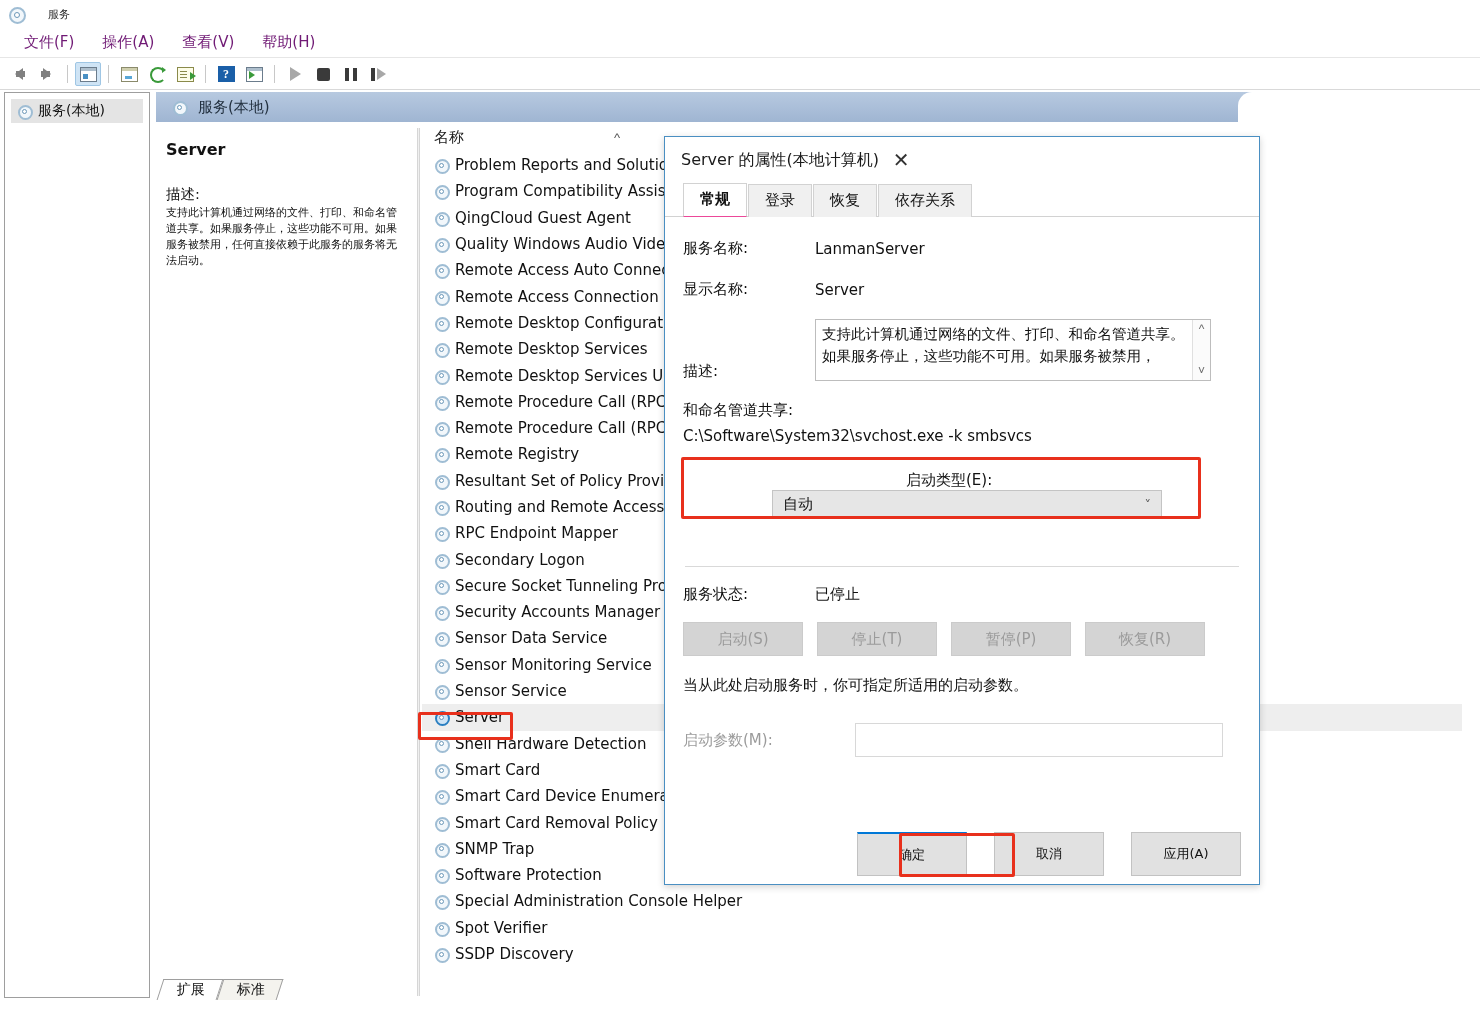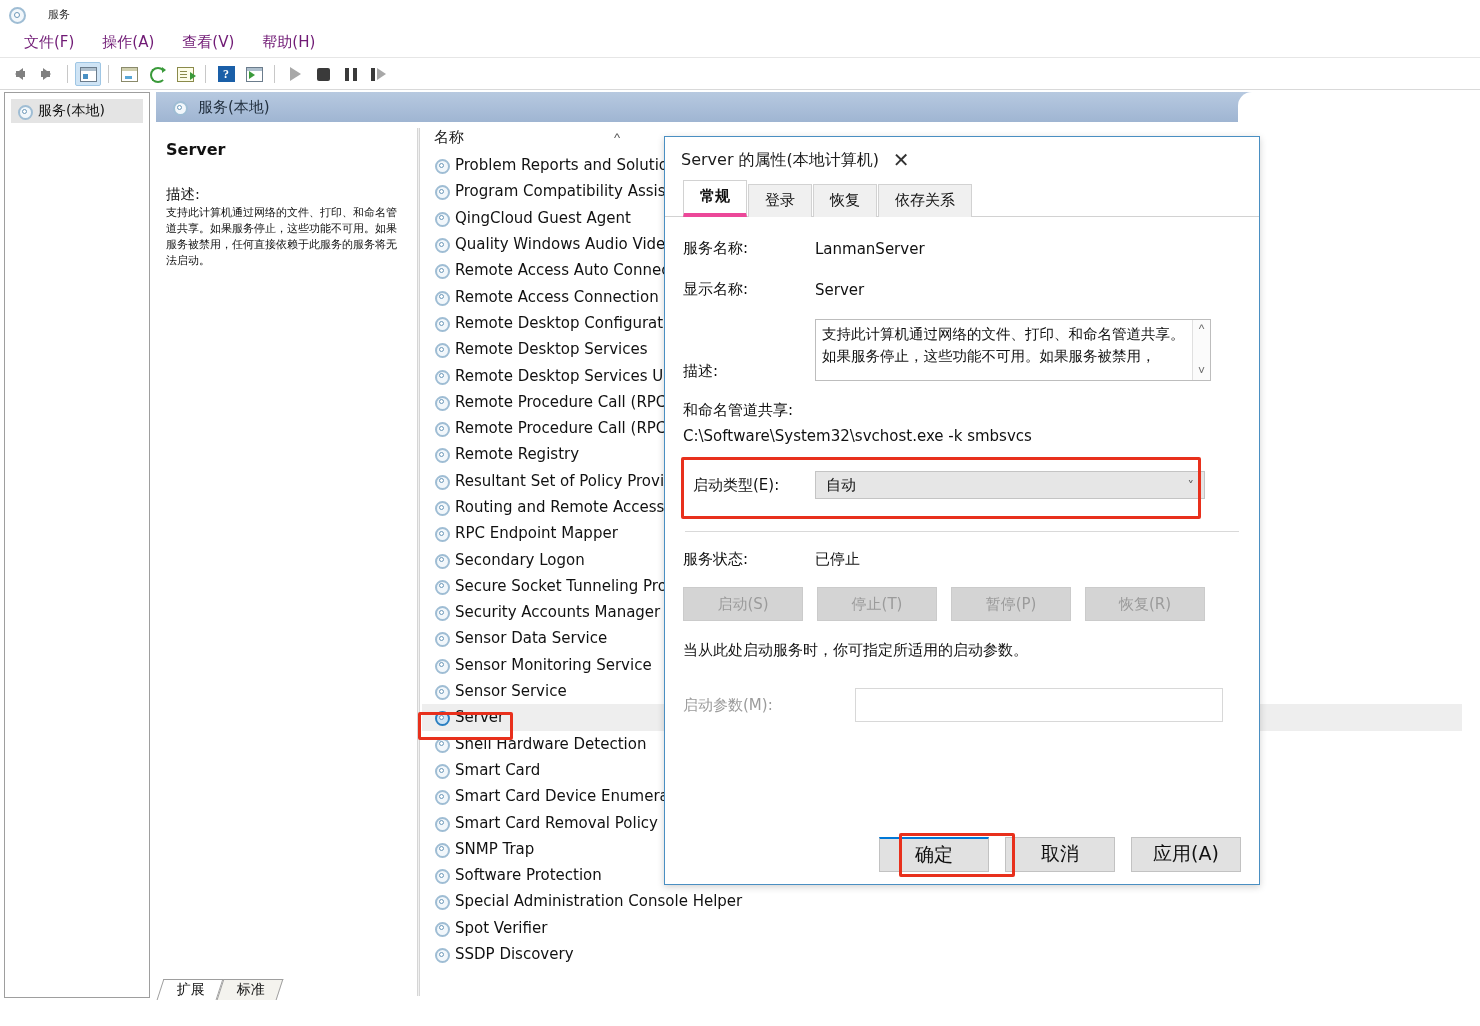--- a/index.html
+++ b/index.html
@@ -246,21 +246,21 @@
   .tabs {
     display: flex; align-items: flex-end; height: 34px;
     padding-left: 18px; border-bottom: 1px solid #d2d2d2; position: relative;
   }
   .tab {
     font-size: 15px; color: #111; padding: 6px 16px 7px 16px;
     font-family:"DejaVu Sans", sans-serif; background: #f0f0f0;
     border: 1px solid #d2d2d2; border-bottom: none; margin-right: 1px;
     position: relative; top: 1px;
   }
-  .tab.active { background: #ffffff; font-weight: bold; border-bottom: 4px solid #ec4899; }
+  .tab.active { background: #ffffff; font-weight: bold; border-bottom: 1px solid #ec4899; }
 
   .dlg-body { position: relative; padding: 0 18px; }
 
   .frow { display: flex; align-items: flex-end; margin-top: 20px; }
   .flabel { width: 132px; font-size: 15px; color: #111; font-family:"DejaVu Sans", sans-serif; padding-top: 2px; }
   .fvalue { font-size: 15px; color: #111; font-family:"DejaVu Sans", sans-serif; padding-top: 2px; }
 
   .desc-box {
     width: 396px; height: 62px; border: 1px solid #bdbdbd; background: #ffffff;
     position: relative; display: flex;
@@ -274,21 +274,21 @@
   .vsb .arr { font-size: 12px; color: #6b6b6b; }
 
   .path-label { font-size: 15px; color: #111; margin-top: 20px; font-family:"DejaVu Sans", sans-serif; }
   .path-value { font-size: 15px; color: #111; margin-top: 7px; font-family:"DejaVu Sans", sans-serif; }
 
   .startup-wrap { position: relative; margin-top: 14px; }
   .red-box-startup {
     position: absolute; left: -2px; top: -2px; width: 520px; height: 62px;
     border: 3px solid #e8301c; border-radius: 2px; pointer-events: none;
   }
-  .startup-row { display: flex; align-items: center; padding: 12px 0 0 10px; }
+  .startup-row { display: flex; align-items: center; padding: 12px 0 16px 10px; flex-direction: column; }
   .startup-label { width: 122px; font-size: 15px; color:#111; font-family:"DejaVu Sans", sans-serif; }
   .combo {
     width: 390px; height: 28px; background: #e6e6e6; border: 1px solid #c4c4c4;
     display: flex; align-items: center; justify-content: space-between;
     padding: 0 10px; font-size: 15px; color: #111; font-family:"DejaVu Sans", sans-serif;
   }
   .combo .chev { font-size: 13px; color: #555; }
 
   .hr { height: 1px; background: #d9d9d9; margin: 32px 2px 0 2px; }
 
@@ -306,23 +306,24 @@
   .param-input {
     width: 368px; height: 34px; background: #ffffff; border: 1px solid #d8d8d8;
   }
 
   .dlg-footer {
     position: absolute; left: 0; bottom: 0; width: 100%; height: 60px;
     display: flex; align-items: center; justify-content: flex-end;
     padding-right: 18px; gap: 16px;
   }
   .fbtn {
-    width: 110px; height: 35px; background: #e1e1e1; border: 1px solid #c2c2c2;
-    font-size: 19px; color: #111; display:flex; align-items:center; justify-content:center;
+    width: 110px; height: 44px; background: #e1e1e1; border: 1px solid #c2c2c2;
+    font-size: 13px; color: #111; display:flex; align-items:center; justify-content:center;
     font-family:"DejaVu Sans", sans-serif;
+    margin-left:11px;
   }
   .fbtn.focused { border-top: 2px solid #0078d7; }
   .red-box-ok {
     position: absolute; left: 899px; top: 833px; width: 116px; height: 44px;
     border: 3px solid #e8301c; border-radius: 2px; z-index: 60; pointer-events: none;
   }
 </style>
 </head>
 <body>
 

